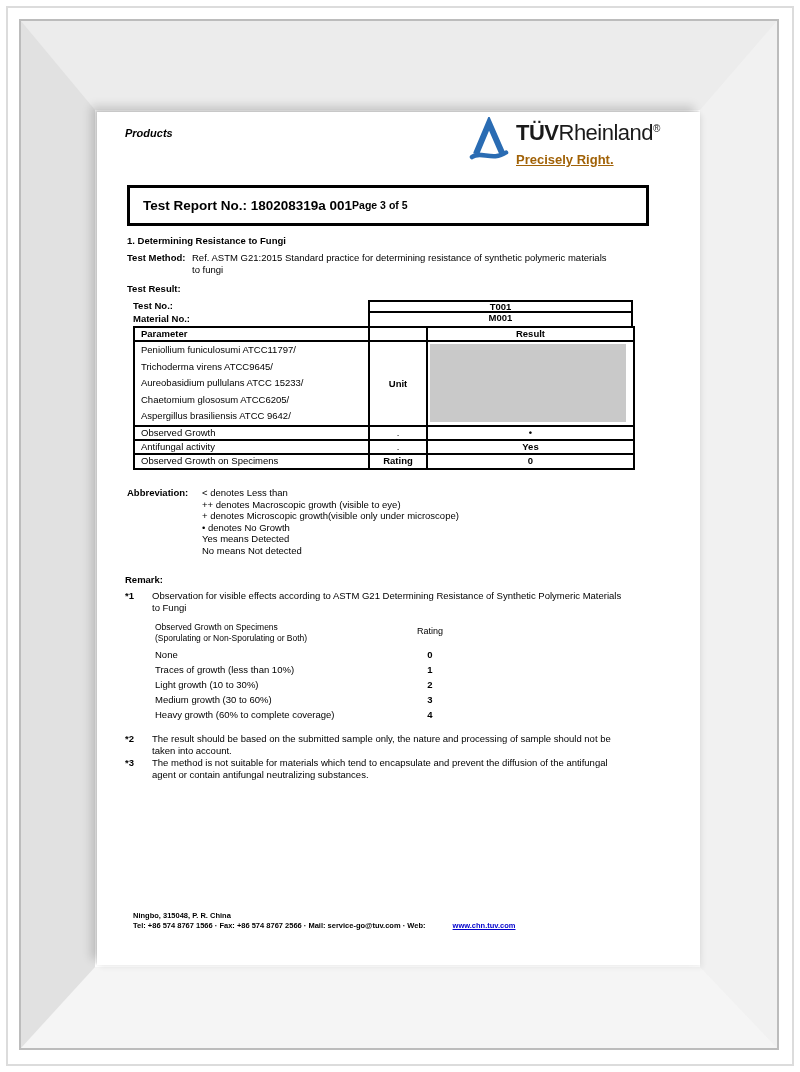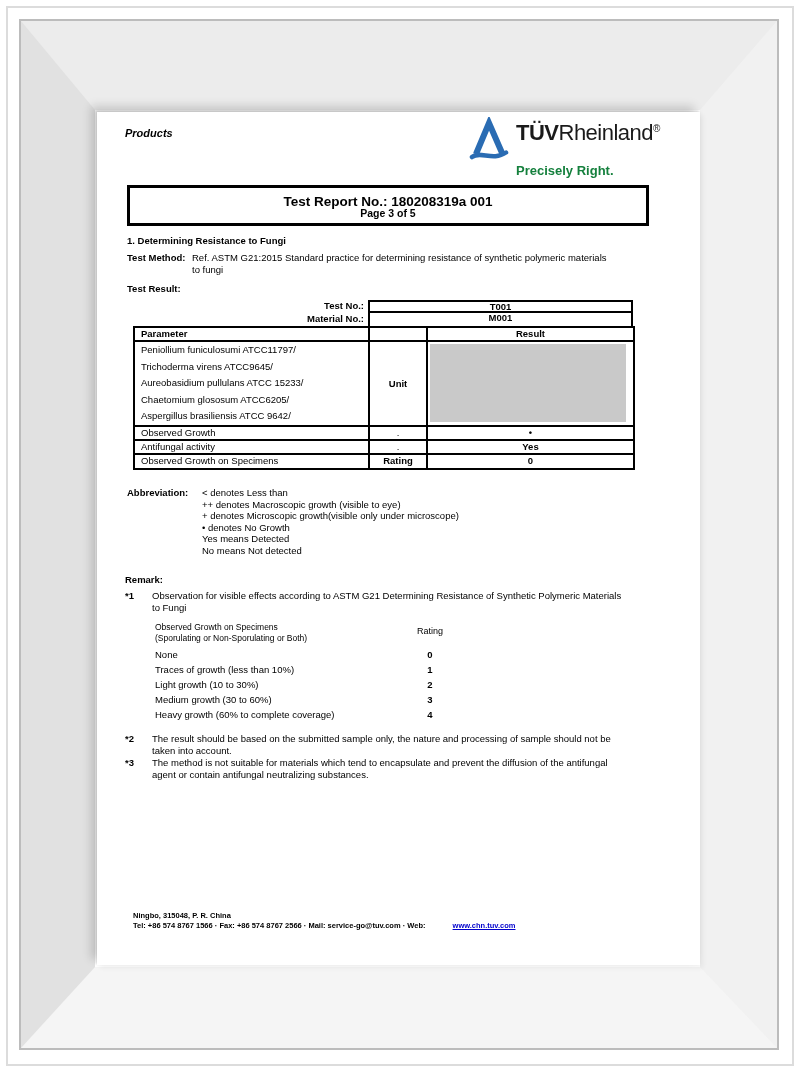--- a/index.html
+++ b/index.html
@@ -27,41 +27,40 @@
 
   .products { position:absolute; left:28px; top:16px; font-size:11px; font-weight:bold; font-style:italic; }
 
   
   .logo { position:absolute; left:372px; top:5px; display:flex; }
   .logo-tri { width:40px; height:46px; }
   .logo-text { margin-left:7px; }
   .brand { font-size:22px; line-height:24px; letter-spacing:-0.5px; color:#1a1a1a; white-space:nowrap; }
   .brand .b { font-weight:bold; }
   .brand .reg { font-size:10px; vertical-align:8px; }
-  .tagline { font-size:13px; font-weight:bold; color:#15803d; margin-top:20px; }
+  .tagline { font-size:13px; font-weight:bold; color:#a16207; margin-top:9px;text-decoration:underline; }
 
   
   .report-bar {
     position:absolute; left:30px; top:73px; width:522px; height:41px;
-    border:3px solid #000; display:flex; align-items:center; justify-content:flex-end;
+    border:3px solid #000; display:flex; align-items:center; justify-content:flex-start;
     padding:4px 13px;
-    flex-direction:column;
   }
   .report-title { font-size:13.5px; font-weight:bold; }
   .report-page { font-size:10.5px; font-weight:bold; }
 
   .sec-heading { position:absolute; left:30px; top:123px; font-weight:bold; }
   .test-method-label { position:absolute; left:30px; top:140px; font-weight:bold; }
   .test-method-text { position:absolute; left:95px; top:140px; width:420px; }
   .test-result-label { position:absolute; left:30px; top:171px; font-weight:bold; }
 
   
   .rt { position:absolute; left:36px; top:188px; width:500px; }
   .rt-toprow { display:flex; }
-  .rt-toplabel { width:235px; text-align:right; padding-right:4px; font-weight:bold; height:13px; line-height:12px; }
+  .rt-toplabel { width:235px; padding-right:4px; font-weight:bold; height:13px; line-height:12px; }
   .rt-topvalue { width:265px; border:2px solid #000; text-align:center; font-weight:bold; height:13px; line-height:10px; }
   .rt-toprow.second .rt-topvalue { border-top:0; border-bottom:0; }
   table.rt-main { border-collapse:collapse; width:500px; table-layout:fixed; }
   table.rt-main td { border:2px solid #000; padding:0 0 0 6px; vertical-align:middle; overflow:hidden; }
   table.rt-main td.c { text-align:center; padding:0; }
   .hdr { font-weight:bold; }
   .fungi-line { line-height:16.5px; white-space:nowrap; }
   .unit-cell { font-weight:bold; }
   .result-cell { position:relative; }
   .graybox { position:absolute; left:2px; top:2px; right:7px; bottom:3px; background:#c9c9c9; }

